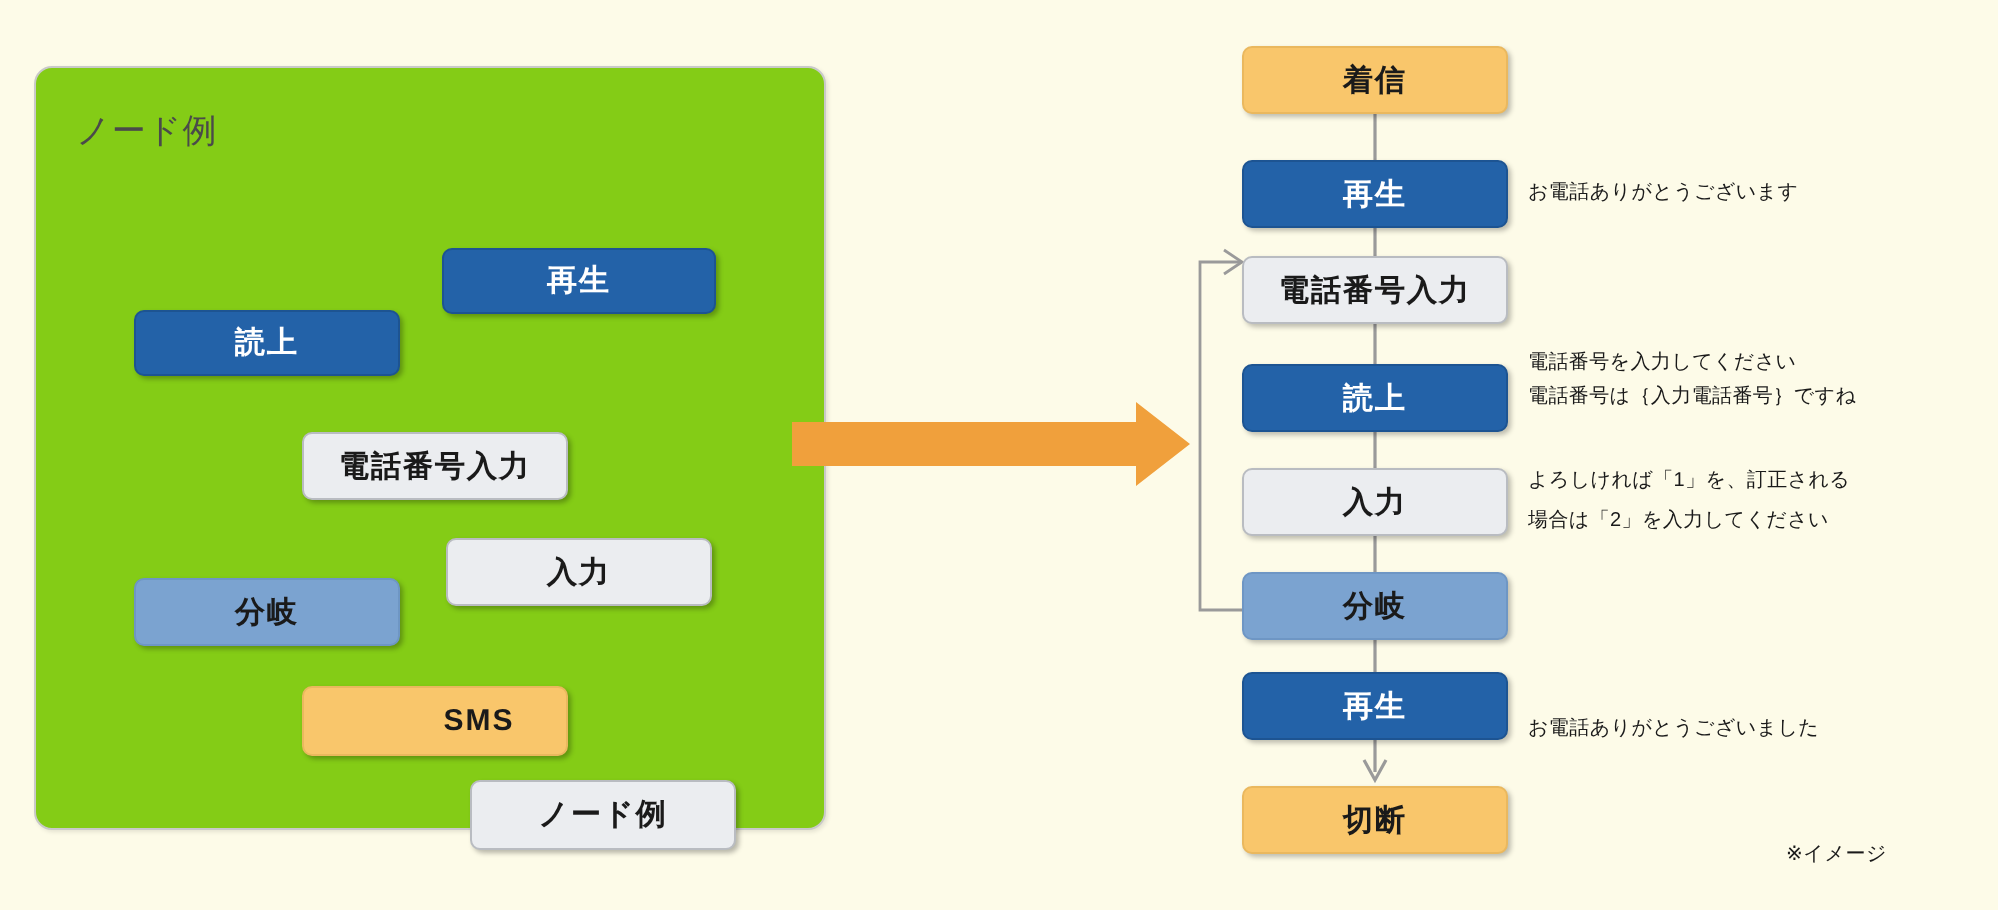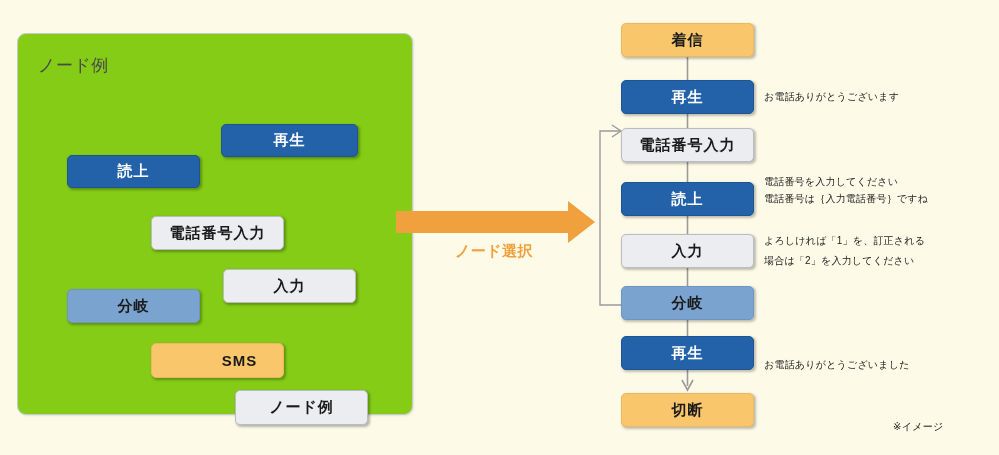--- a/index.html
+++ b/index.html
@@ -155,21 +155,20 @@
         <div class="chip lblue" style="left: 49px; top: 255px; width: 133px; height: 34px;">分岐</div>
         <div class="chip orange" style="left: 133px; top: 309px; width: 133px; height: 35px; padding-left: 44px;">SMS</div>
         <div class="chip gray" style="left: 217px; top: 356px; width: 133px; height: 35px;">ノード例</div>
       </div>
   </div>
 
   <svg class="big-arrow" viewBox="0 0 200 44">
     <path d="M0,11 L172,11 L172,1 L199,22 L172,43 L172,33 L0,33 Z" fill="#f0a03c"></path>
   </svg>
   <div class="arrow-caption">
-    <div>ノード選択</div>
   </div>
 
   <div class="flow">
     <svg class="flow-svg" viewBox="0 0 407 455">
 
       <g stroke="#9a9a9a" stroke-width="1.6" fill="none">
         <line x1="95.5" y1="57" x2="95.5" y2="80"></line>
         <line x1="95.5" y1="114" x2="95.5" y2="128"></line>
         <line x1="95.5" y1="162" x2="95.5" y2="182"></line>
         <line x1="95.5" y1="216" x2="95.5" y2="234"></line>

